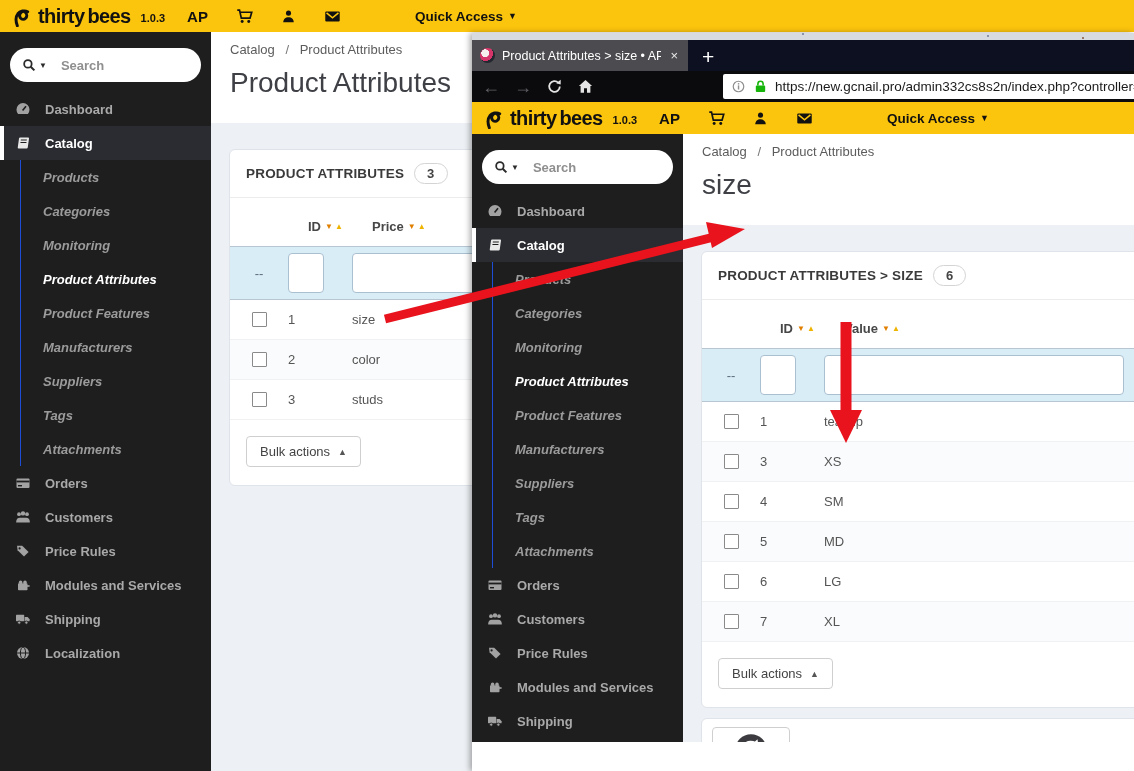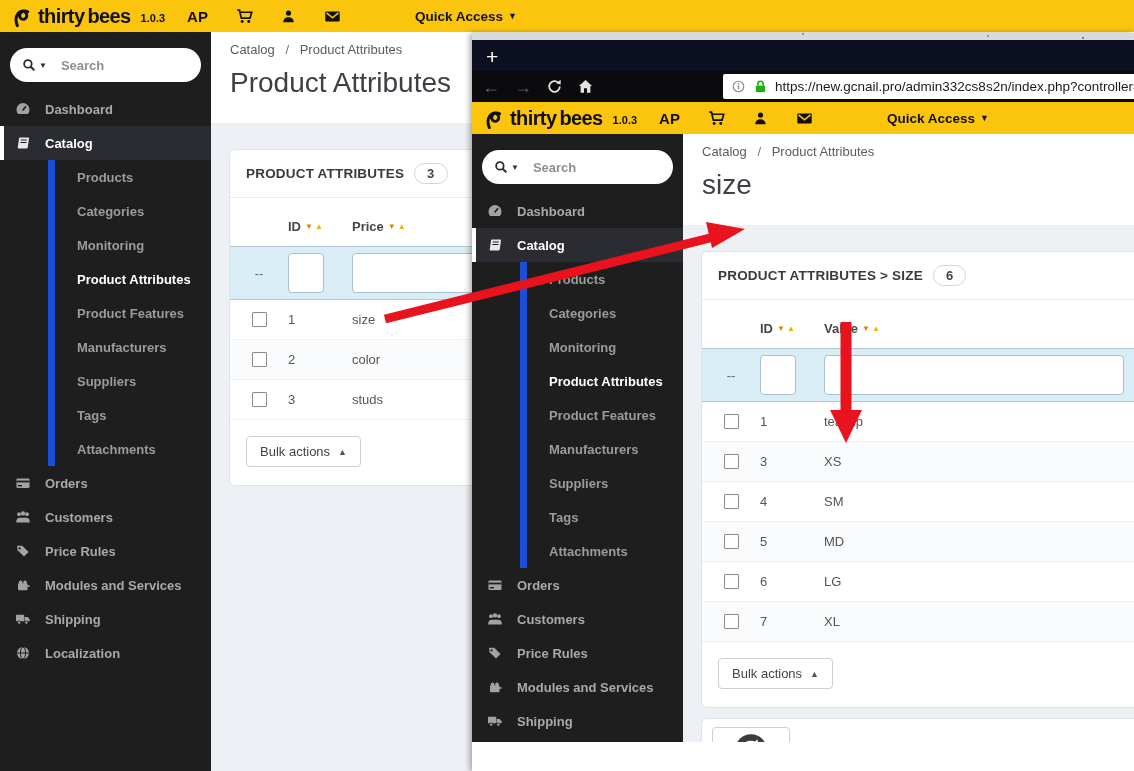--- a/index.html
+++ b/index.html
@@ -21,37 +21,37 @@
   .tb-search{margin:16px 10px 10px 10px;height:34px;background:#fff;border-radius:17px;display:flex;align-items:center;padding:0 12px;border:none;}
   .tb-search .mag{display:flex;align-items:center;gap:2px;}
   .tb-search input{border:none;outline:none;background:transparent;font-size:13px;font-weight:700;width:110px;margin-left:12px;color:#333;}
   .tb-search input::placeholder{color:#8f8f8f;}
   .nav-item{height:34px;display:flex;align-items:center;padding-left:14px;cursor:pointer;position:relative;}
   .nav-item .nicon{width:18px;display:flex;justify-content:center;color:#a2a2a2;}
   .nav-item .nlabel{margin-left:13px;font-size:13px;font-weight:700;color:#a9a9a9;}
   .nav-item.active{background:#2a2c31;}
   .nav-item.active::before{content:"";position:absolute;left:0;top:0;bottom:0;width:4px;background:#fff;}
   .nav-item.active .nlabel{color:#fff;}
-  .nav-sub{border-left:7px solid #1d4ed8;margin-left:48px;}
+  .nav-sub{border-left:1px solid #1d4ed8;margin-left:20px;font-style:italic;}
   .nav-subitem{height:34px;display:flex;align-items:center;padding-left:22px;cursor:pointer;}
   .nav-subitem .nlabel{font-size:13px;font-weight:700;color:#9b9b9b;}
   .nav-subitem.active .nlabel{color:#fff;}
   .tb-content{position:absolute;left:211px;top:32px;right:0;bottom:0;background:#edf0f4;overflow:hidden;}
   .tb-pagehead{background:#fff;padding:10px 0 24px 19px;}
   .tb-crumb{font-size:13px;color:#5c5c5c;}
   .tb-crumb .sep{margin:0 7px;color:#777;}
   .tb-title{font-size:28px;color:#3e4046;margin-top:10px;font-weight:400;}
   .panel{background:#fff;border:1px solid #dfe3ea;border-radius:6px;margin-left:18px;margin-top:26px;overflow:hidden;}
   .panel-h{padding:13px 16px;font-size:13.5px;font-weight:700;color:#3a3a3a;letter-spacing:0.2px;border-bottom:1px solid #ececec;display:flex;align-items:center;gap:10px;}
   .badge{border:1px solid #d4d4d4;border-radius:12px;padding:2px 12px;font-size:13px;font-weight:700;color:#444;background:#fff;}
   .trow{display:flex;align-items:center;}
   .col-cb{width:58px;display:flex;justify-content:center;}
   .col-id{width:58px;font-size:13px;color:#555;}
   .col-val{flex:1;font-size:13px;color:#555;padding-left:6px;}
-  .thead{height:40px;margin-top:8px;}
+  .thead{height:40px;margin-top:8px;padding-left:20px;}
   .thead .hl{font-size:13px;font-weight:700;color:#474747;display:flex;align-items:center;gap:4px;}
   .sorts{display:flex;gap:2px;font-size:8px;}
   .sort-d{color:#e07f00;} .sort-u{color:#efb400;}
   .frow{height:54px;background:#d9edf7;border-top:1px solid #b7c6d2;border-bottom:1px solid #b7c6d2;}
   .frow .dash{font-size:13px;color:#5a6b78;}
   .filter-input{height:40px;border:1px solid #a9c0d0;border-radius:4px;background:#fff;outline:none;}
   .fi-id{width:36px;}
   .drow{height:40px;border-bottom:1px solid #f0f1f3;cursor:pointer;}
   .drow.odd{background:#fafbfc;}
   .cbx{width:15px;height:15px;border:1.5px solid #8a8a8a;background:#fff;border-radius:1px;}
@@ -389,20 +389,25 @@
             <span class="car">▲</span>
           </div>
       </div>
     </div>
   </div>
 
   <div class="browser">
     <div class="bw-topedge"></div>
     <div class="bw-tabs">
       <span class="stars" style="top:-29px;"></span>
+      <div class="bw-tab">
+        <span class="favicon"></span>
+        <span class="ttl">Product Attributes &gt; size • AP</span>
+        <span class="cls">×</span>
+      </div>
       <span class="bw-newtab">+</span>
     </div>
     <div class="bw-navbar">
       <span class="bw-arrow">←</span>
       <span class="bw-arrow">→</span>
       <span>
           <svg class="icon-svg" width="17" height="17" viewBox="0 0 16 16">
             <use href="#i-reload"></use>
           </svg>
         </span>

